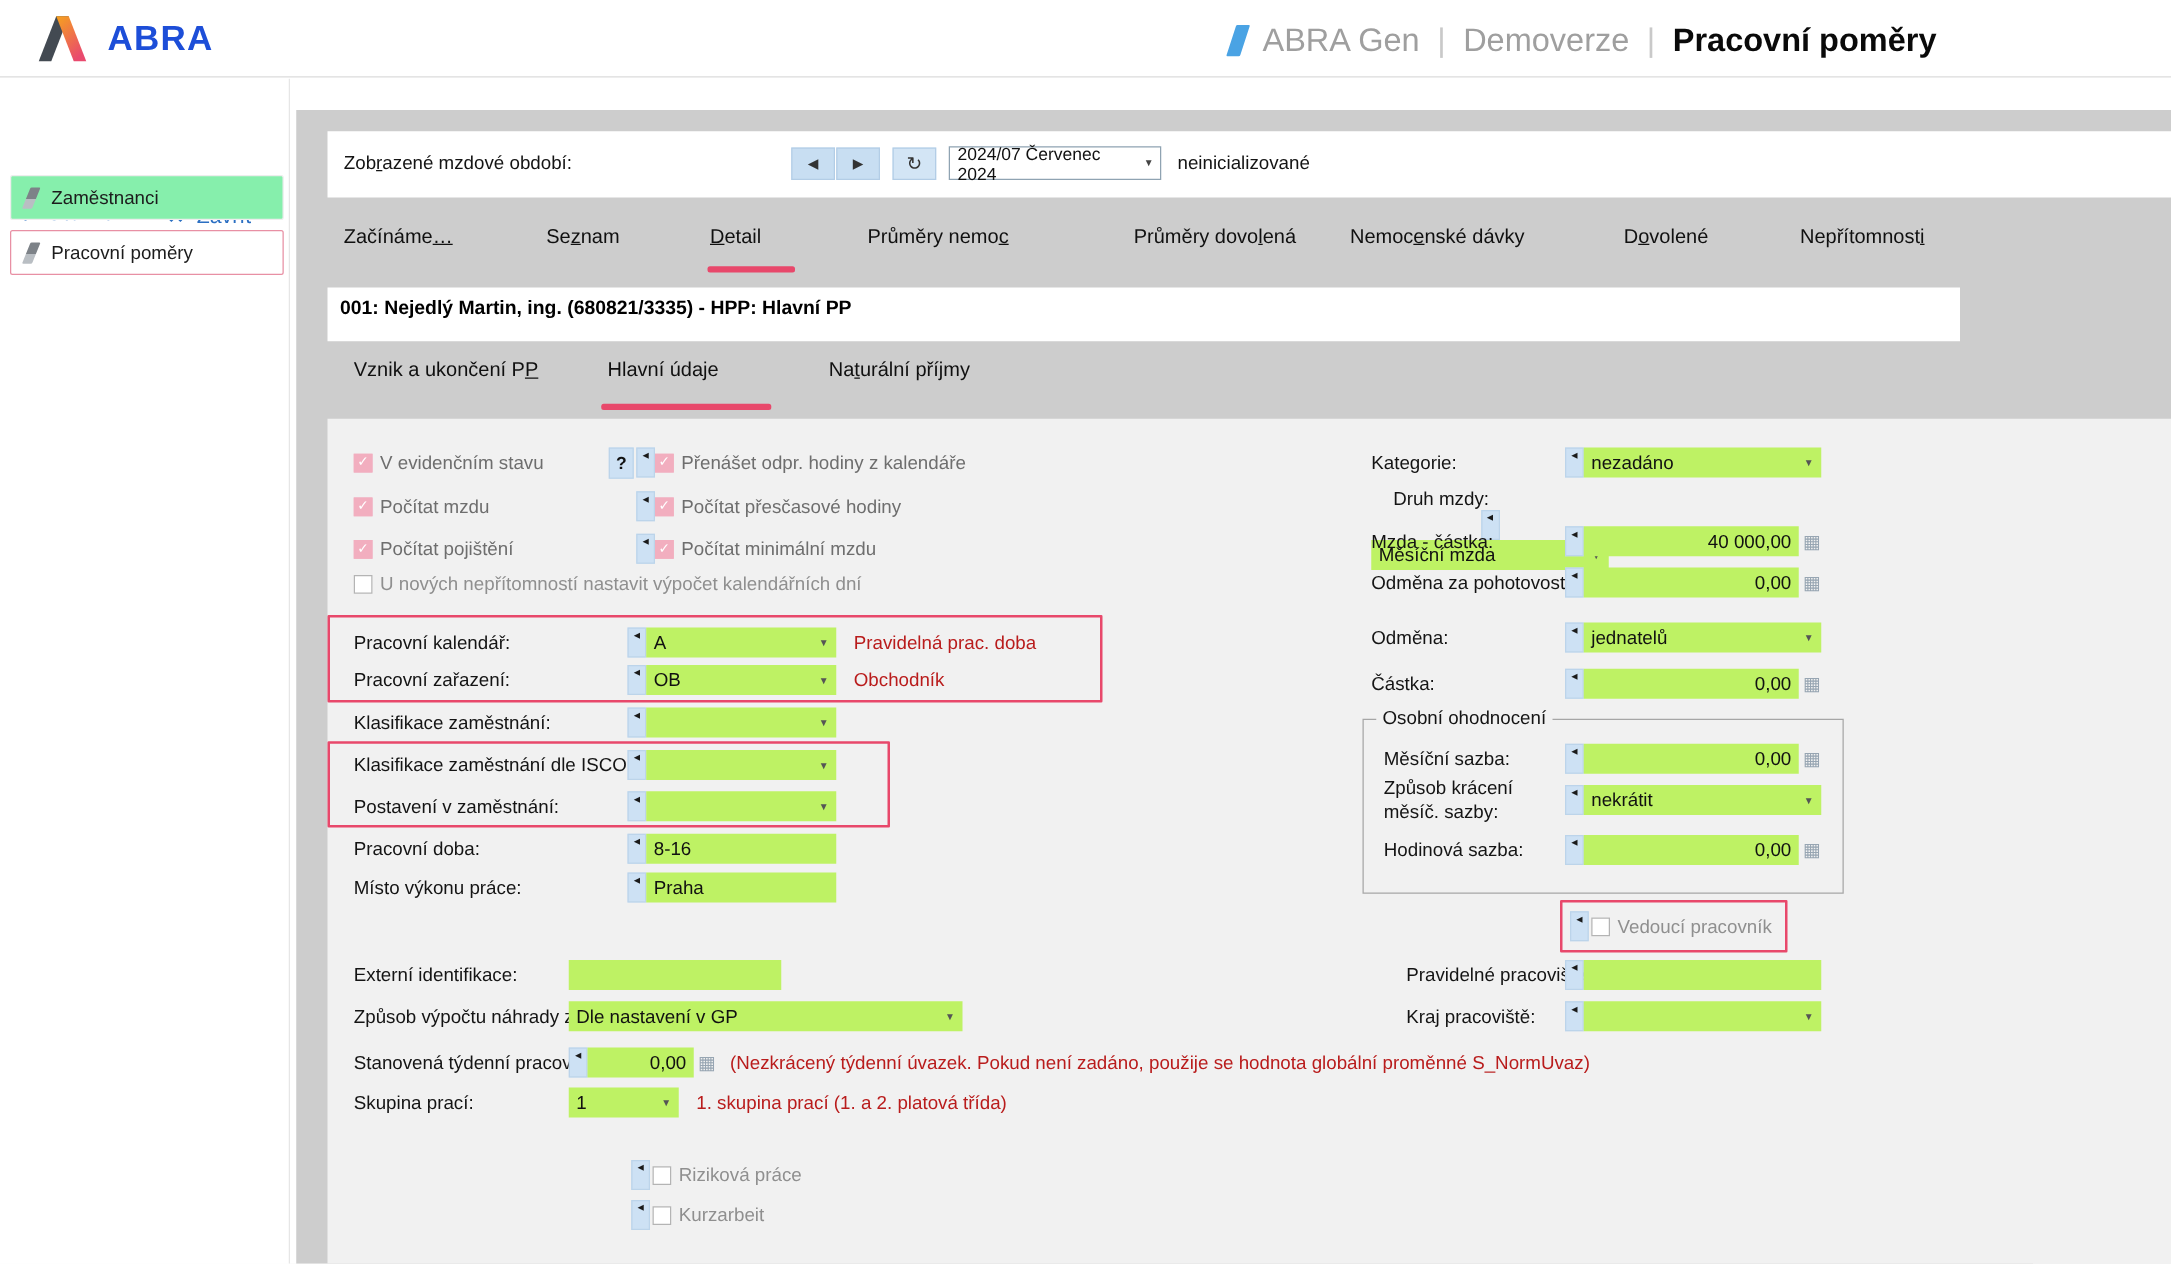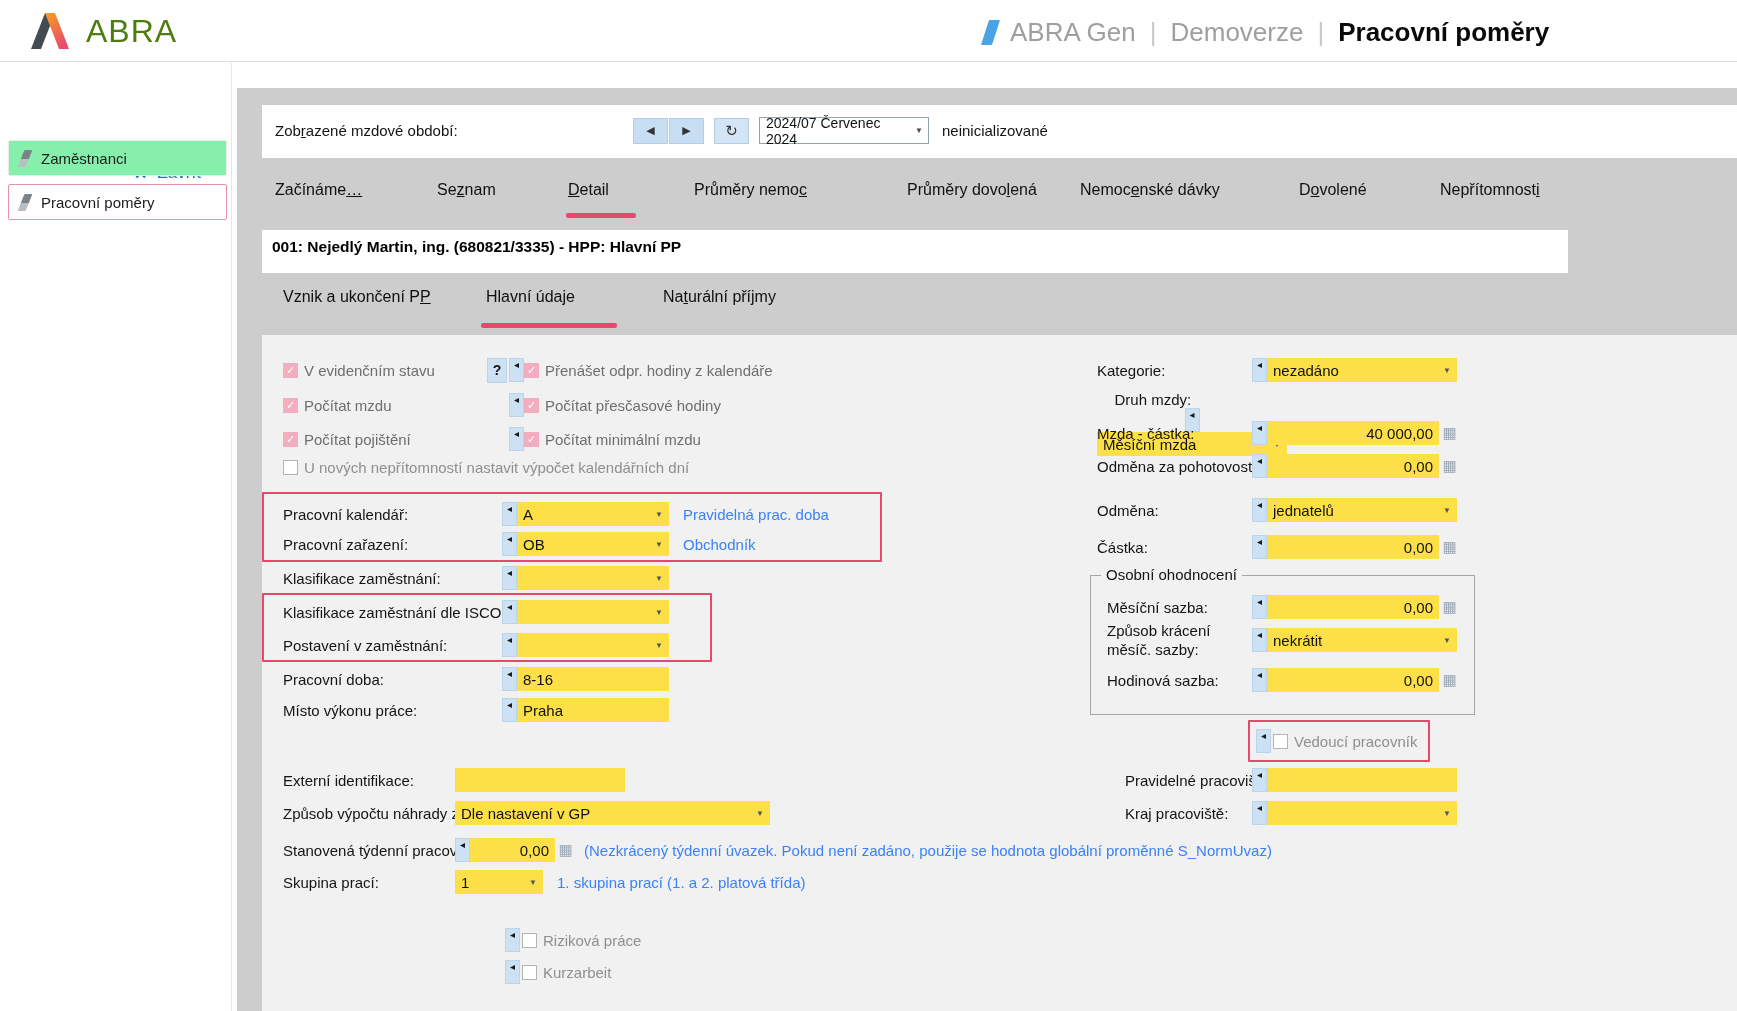--- a/index.html
+++ b/index.html
@@ -8,21 +8,21 @@
     position:relative;
     font-family:"Liberation Sans", sans-serif;
     background:#ffffff;
     overflow:hidden;
     color:#141414;
   }
 
   
   .header { position:absolute; left:0; top:0; width:1737px; height:62px; background:#fff; border-bottom:1px solid #dcdcdc; }
   .logo-wrap { position:absolute; left:30px; top:11px; display:flex; align-items:center; gap:8px; }
-  .logo-text { font-size:32px; font-weight:normal; color:#4d7c0f; letter-spacing:1px; }
+  .logo-text { font-size:28px; font-weight:bold; color:#1d4ed8; letter-spacing:1px; }
   .apptitle { position:absolute; left:985px; top:14px; display:flex; align-items:center; gap:14px; height:36px; }
   .apptitle .slash { width:11px; height:25px; background:#4aa3e4; transform:skewX(-18deg); border-radius:1px; }
   .apptitle .dim { font-size:26px; color:#9f9f9f; }
   .apptitle .sep { font-size:26px; color:#c9c9c9; font-weight:300; }
   .apptitle .strong { font-size:26px; color:#0a0a0a; font-weight:700; }
 
   
   .sidebar { position:absolute; left:0; top:63px; width:232px; height:948px; background:#fff; border-right:1px solid #e6e6e6; }
   .side-btn { position:absolute; display:flex; align-items:center; gap:10px; cursor:pointer; }
   .side-btn .plus { color:#2b6fc2; font-size:22px; font-weight:400; line-height:20px; }
@@ -55,26 +55,26 @@
   .redbar { position:absolute; height:5px; background:#e8486b; border-radius:2px; }
 
   .record-title { position:absolute; left:272px; top:238px; font-size:15.5px; font-weight:700; color:#000; white-space:nowrap; }
 
   
   .row { position:absolute; display:flex; align-items:center; height:24px; }
   .lbl { font-size:15px; color:#141414; white-space:nowrap; flex:none; }
   .arrbtn { width:15px; height:24px; background:#cde1f4; border:1px solid #bcd4ea; display:flex; align-items:flex-start; justify-content:center; cursor:pointer; flex:none; }
   .arrbtn .tri { font-size:10px; color:#1a1a1a; line-height:12px; }
   .helpbtn { width:20px; height:25px; background:#cde1f4; border:1px solid #bcd4ea; display:flex; align-items:center; justify-content:center; font-size:14px; font-weight:700; color:#111; cursor:pointer; flex:none; margin-right:2px; }
-  .field { background:#fde047; height:24px; display:flex; align-items:center; padding:0 6px; font-size:15px; color:#111; position:relative; flex:none;text-align:right; }
+  .field { background:#bef264; height:24px; display:flex; align-items:center; padding:0 6px; font-size:15px; color:#111; position:relative; flex:none;text-align:right; }
   .field.dd { padding-right:18px; }
   .field .dda { position:absolute; right:6px; font-size:8px; color:#555; }
   .field.num { justify-content:flex-end; }
   .calc { width:17px; height:20px; display:flex; align-items:center; justify-content:center; font-size:15px; color:#97a5b2; flex:none; margin-left:2px; cursor:pointer; }
-  .suffix { font-size:15px; color:#3b82f6; white-space:nowrap; margin-left:14px; }
+  .suffix { font-size:15px; color:#b91c1c; white-space:nowrap; margin-left:14px; }
   .cb { width:15px; height:15px; background:#fff; border:1px solid #b4b4b4; flex:none; font-size:11px; line-height:13px; text-align:center; cursor:pointer; }
   .cb.checked { background:#f2aebf; border-color:#f2aebf; color:#fff; }
   .cblbl { font-size:15px; color:#6e6e6e; margin-left:6px; white-space:nowrap; }
   .redbox { position:absolute; border:2px solid #e8486b; border-radius:1px; pointer-events:none; }
   .fieldset { position:absolute; border:1px solid #a6a6a6; }
   .legend { position:absolute; top:-10px; left:10px; background:#f1f1f1; padding:0 5px; font-size:15px; color:#141414; white-space:nowrap; }
   u { text-decoration:underline; }
 </style>
 </head>
 <body>

